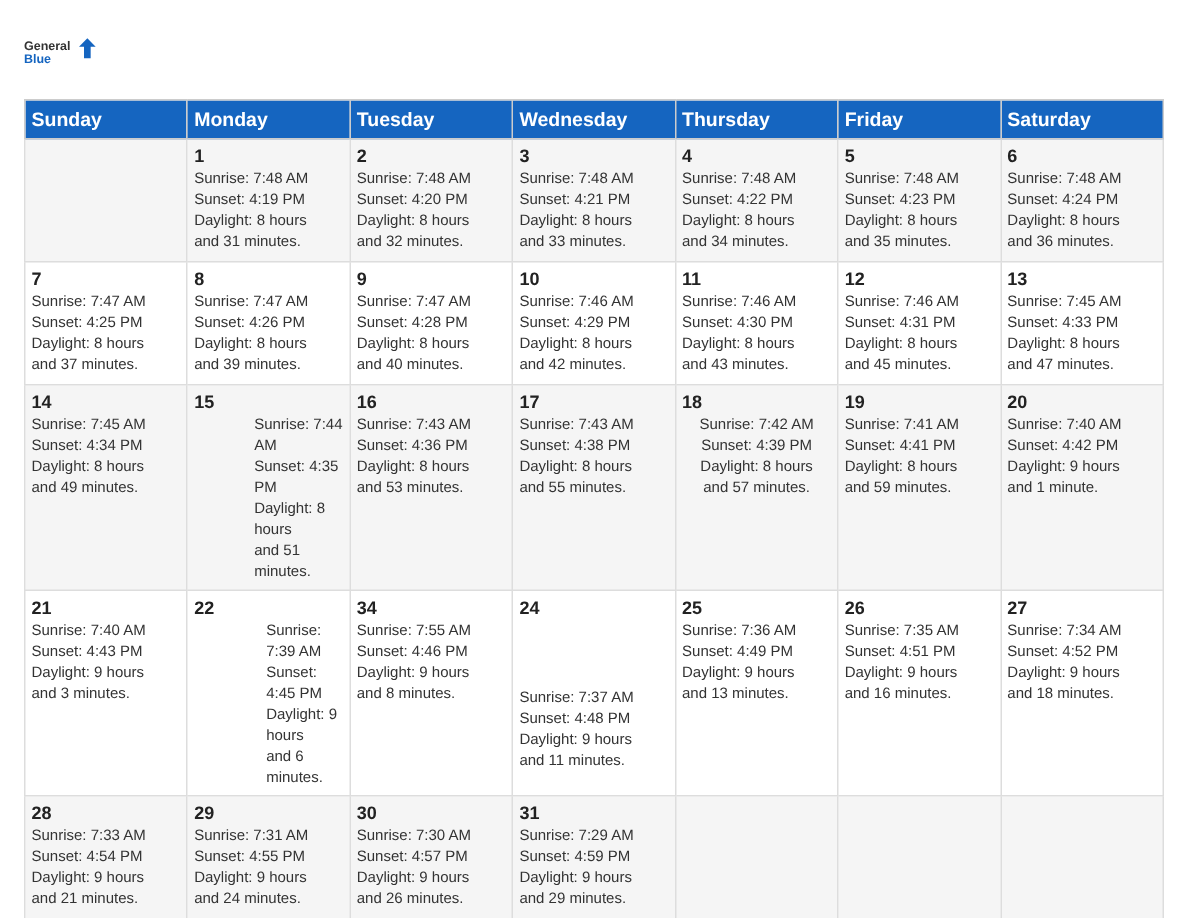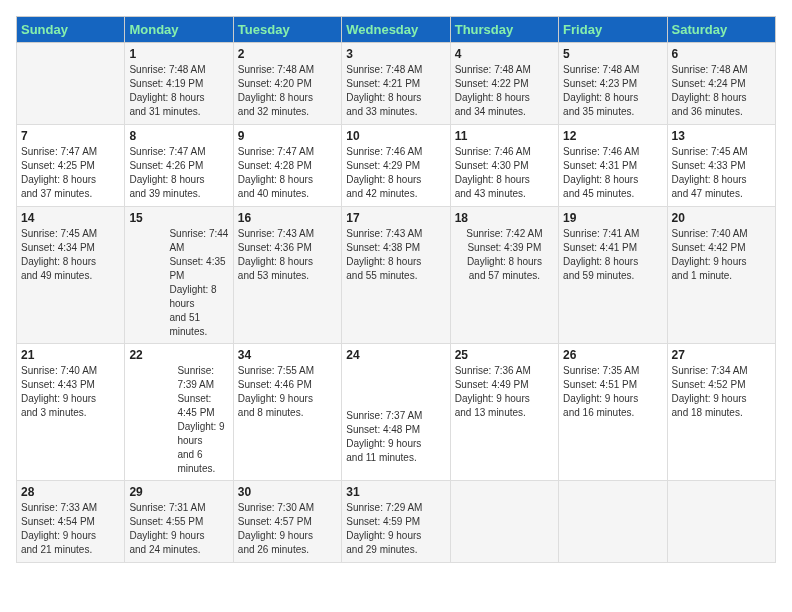--- a/index.html
+++ b/index.html
@@ -38,21 +38,21 @@
       font-size: 16px;
       color: #444;
     }
     table {
       width: 100%;
       border-collapse: collapse;
       table-layout: fixed;
     }
     thead tr {
       background-color: #1565c0;
-      color: #86efac;
+      color: #ffffff;
     }
     thead th {
       padding: 5px 4px;
       font-size: 13px;
       font-weight: bold;
       text-align: left;
       border: 1px solid #ccc;
     }
     tbody td {
       vertical-align: top;
@@ -77,20 +77,33 @@
     .day-info {
       font-size: 10px;
       line-height: 1.4;
       color: #333;
     }
   </style>
 </head>
 <body>
 
 <div class="container">
+  <div class="header">
+    <div class="logo">
+    <svg width="50" height="38" viewBox="0 0 90 38" xmlns="http://www.w3.org/2000/svg">
+      <text x="0" y="16" font-size="15" font-weight="bold" font-family="Arial" fill="#333">General</text>
+      <text x="0" y="32" font-size="15" font-weight="bold" font-family="Arial" fill="#1565c0">Blue</text>
+      <polygon points="76,2 86,12 80,12 80,26 72,26 72,12 66,12" fill="#1565c0"></polygon>
+    </svg>
+  </div>
+    <div class="title-block">
+      <div class="calendar-title"></div>
+      <div class="calendar-subtitle"></div>
+    </div>
+  </div>
 
   <table>
     <thead>
       <tr>
       <th>Sunday</th>
           <th>Monday</th>
           <th>Tuesday</th>
           <th>Wednesday</th>
           <th>Thursday</th>
           <th>Friday</th>

